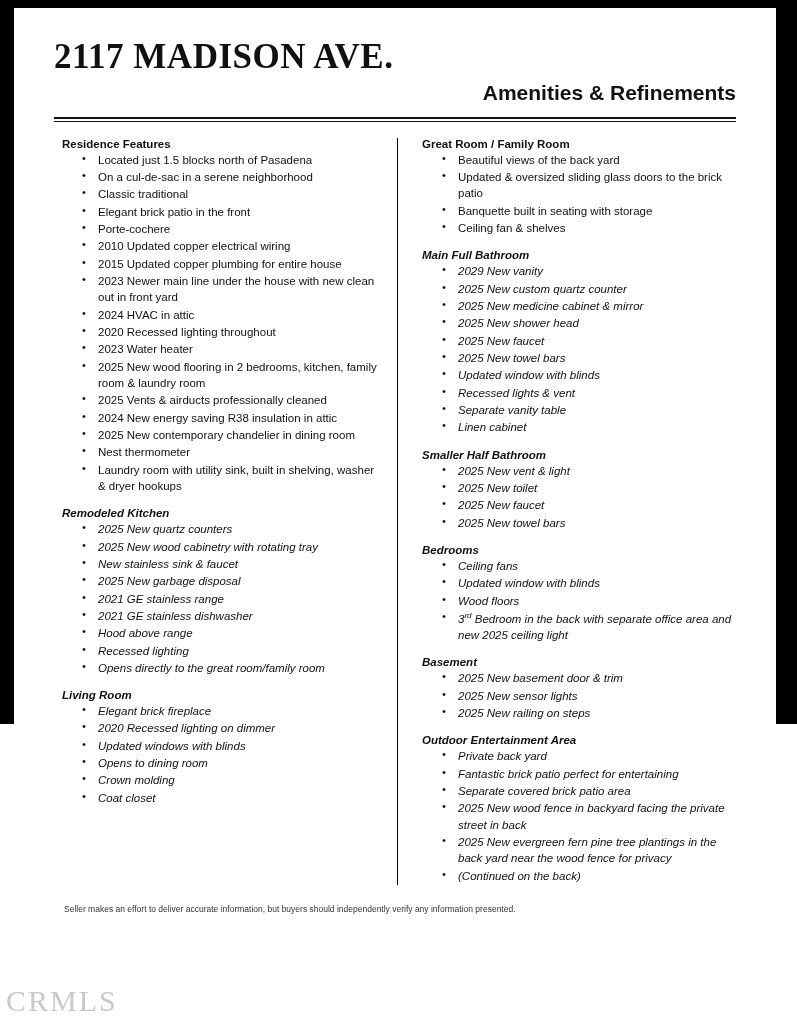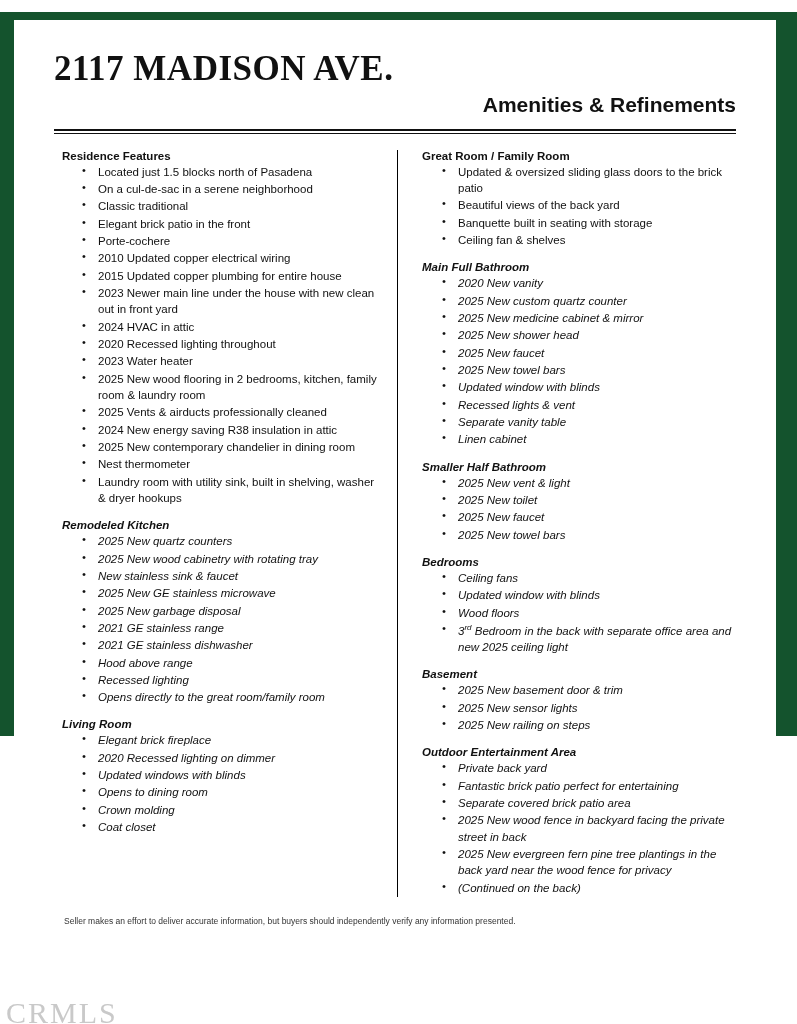--- a/index.html
+++ b/index.html
@@ -13,22 +13,21 @@
     font-family: "Liberation Sans", sans-serif;
     color: #1a1a1a;
     position: relative;
     overflow: hidden;
   }
   .page {
     position: absolute;
     left: 0; top: 0;
     width: 797px;
     height: 724px;
-    background: #14532d;
-    margin-top: 12px;
+    background: #000000;
   }
   .sheet {
     position: absolute;
     left: 14px;
     top: 8px;
     width: 762px;
     height: 930px;
     background: #ffffff;
   }
   .header {
@@ -163,21 +162,20 @@
               <li>Nest thermometer</li>
               <li>Laundry room with utility sink, built in shelving, washer &amp; dryer hookups</li>
             </ul>
           </div>
           <div class="sec">
             <div class="sec-title">Remodeled Kitchen</div>
             <ul class="items">
               <li>2025 New quartz counters</li>
               <li>2025 New wood cabinetry with rotating tray</li>
               <li>New stainless sink &amp; faucet</li>
-              <li>2025 New GE stainless microwave</li>
               <li>2025 New garbage disposal</li>
               <li>2021 GE stainless range</li>
               <li>2021 GE stainless dishwasher</li>
               <li>Hood above range</li>
               <li>Recessed lighting</li>
               <li>Opens directly to the great room/family room</li>
             </ul>
           </div>
           <div class="sec">
             <div class="sec-title">Living Room</div>
@@ -188,30 +186,30 @@
               <li>Opens to dining room</li>
               <li>Crown molding</li>
               <li>Coat closet</li>
             </ul>
           </div>
         </div>
       <div class="col right" id="right-col">
           <div class="sec">
             <div class="sec-title">Great Room / Family Room</div>
             <ul class="items">
+              <li>Beautiful views of the back yard</li>
               <li>Updated &amp; oversized sliding glass doors to the brick patio</li>
-              <li>Beautiful views of the back yard</li>
               <li>Banquette built in seating with storage</li>
               <li>Ceiling fan &amp; shelves</li>
             </ul>
           </div>
           <div class="sec">
             <div class="sec-title">Main Full Bathroom</div>
             <ul class="items">
-              <li>2020 New vanity</li>
+              <li>2029 New vanity</li>
               <li>2025 New custom quartz counter</li>
               <li>2025 New medicine cabinet &amp; mirror</li>
               <li>2025 New shower head</li>
               <li>2025 New faucet</li>
               <li>2025 New towel bars</li>
               <li>Updated window with blinds</li>
               <li>Recessed lights &amp; vent</li>
               <li>Separate vanity table</li>
               <li>Linen cabinet</li>
             </ul>

